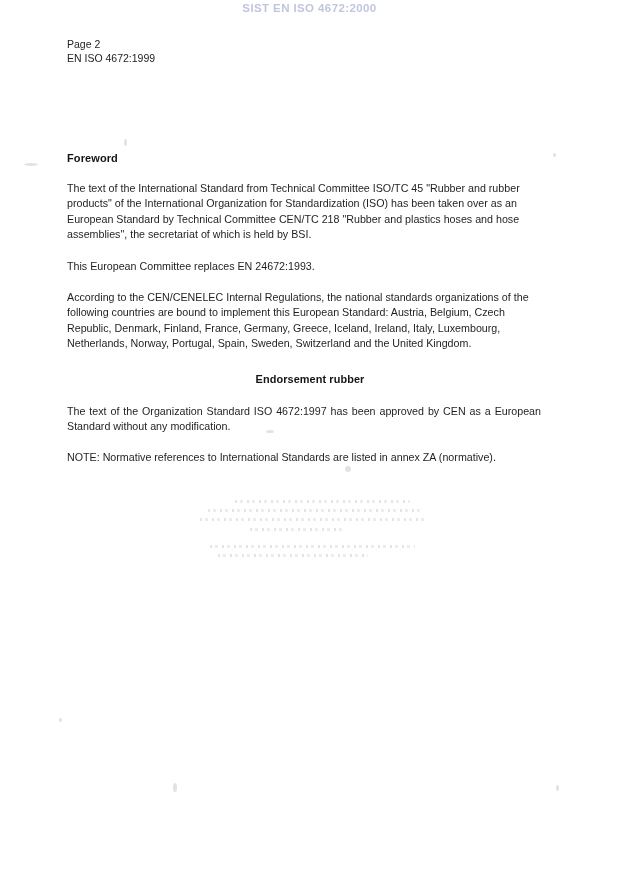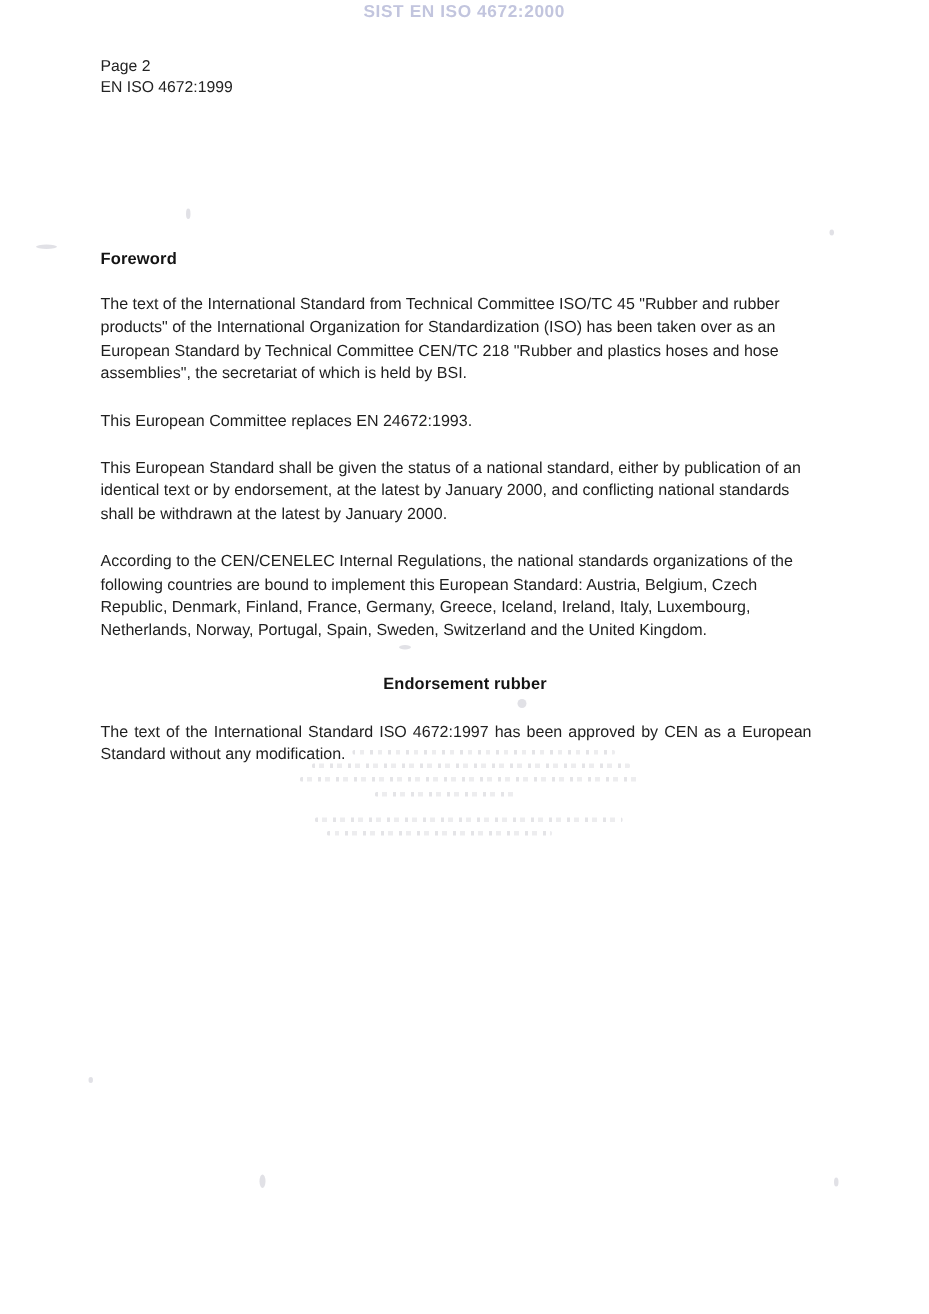--- a/index.html
+++ b/index.html
@@ -42,21 +42,21 @@
     left: 67px;
     font-size: 10.5px;
     line-height: 13.5px;
     color: #232323;
   }
   .page-header div { white-space: pre; }
 
   
   .content {
     position: absolute;
-    top: 167px;
+    top: 152px;
     left: 67px;
     width: 486px;
   }
 
   .h-foreword {
     font-size: 11px;
     font-weight: bold;
     color: #141414;
     margin: 0 0 17px 0;
     letter-spacing: 0.1px;
@@ -132,28 +132,28 @@
   </div>
 
   <div class="content">
 
     <h1 class="h-foreword">Foreword</h1>
 
     <p class="para">The text of the International Standard from Technical Committee ISO/TC 45 "Rubber and rubber products" of the International Organization for Standardization (ISO) has been taken over as an European Standard by Technical Committee CEN/TC 218 "Rubber and plastics hoses and hose assemblies", the secretariat of which is held by BSI.</p>
 
     <p class="para">This European Committee replaces EN 24672:1993.</p>
 
-    <p class="para">This European Standard shall be given the status of a national standard, either by publication of an identical text or by endorsement, at the latest by January 2000, and conflicting national standards shall be withdrawn at the latest by January 2000.</p>
 
     <p class="para">According to the CEN/CENELEC Internal Regulations, the national standards organizations of the following countries are bound to implement this European Standard: Austria, Belgium, Czech Republic, Denmark, Finland, France, Germany, Greece, Iceland, Ireland, Italy, Luxembourg, Netherlands, Norway, Portugal, Spain, Sweden, Switzerland and the United Kingdom.</p>
 
     <h2 class="h-endorsement">Endorsement rubber</h2>
 
-    <p class="para justify">The text of the International Standard ISO 4672:1997 has been approved by CEN as a European Standard without any modification.</p>
+    <p class="para justify">The text of the Organization Standard ISO 4672:1997 has been approved by CEN as a European Standard without any modification.</p>
 
+    <p class="para">NOTE: Normative references to International Standards are listed in annex ZA (normative).</p>
 
   </div>
 
   <div class="ghost-block">
     <div class="ghost-line" style="left: 55px;  top: 2px;  width: 175px;"></div>
     <div class="ghost-line" style="left: 28px;  top: 11px; width: 212px;"></div>
     <div class="ghost-line" style="left: 20px;  top: 20px; width: 226px;"></div>
     <div class="ghost-line" style="left: 70px;  top: 30px; width: 95px;"></div>
     <div class="ghost-line" style="left: 30px;  top: 47px; width: 205px;"></div>
     <div class="ghost-line" style="left: 38px;  top: 56px; width: 150px;"></div>

